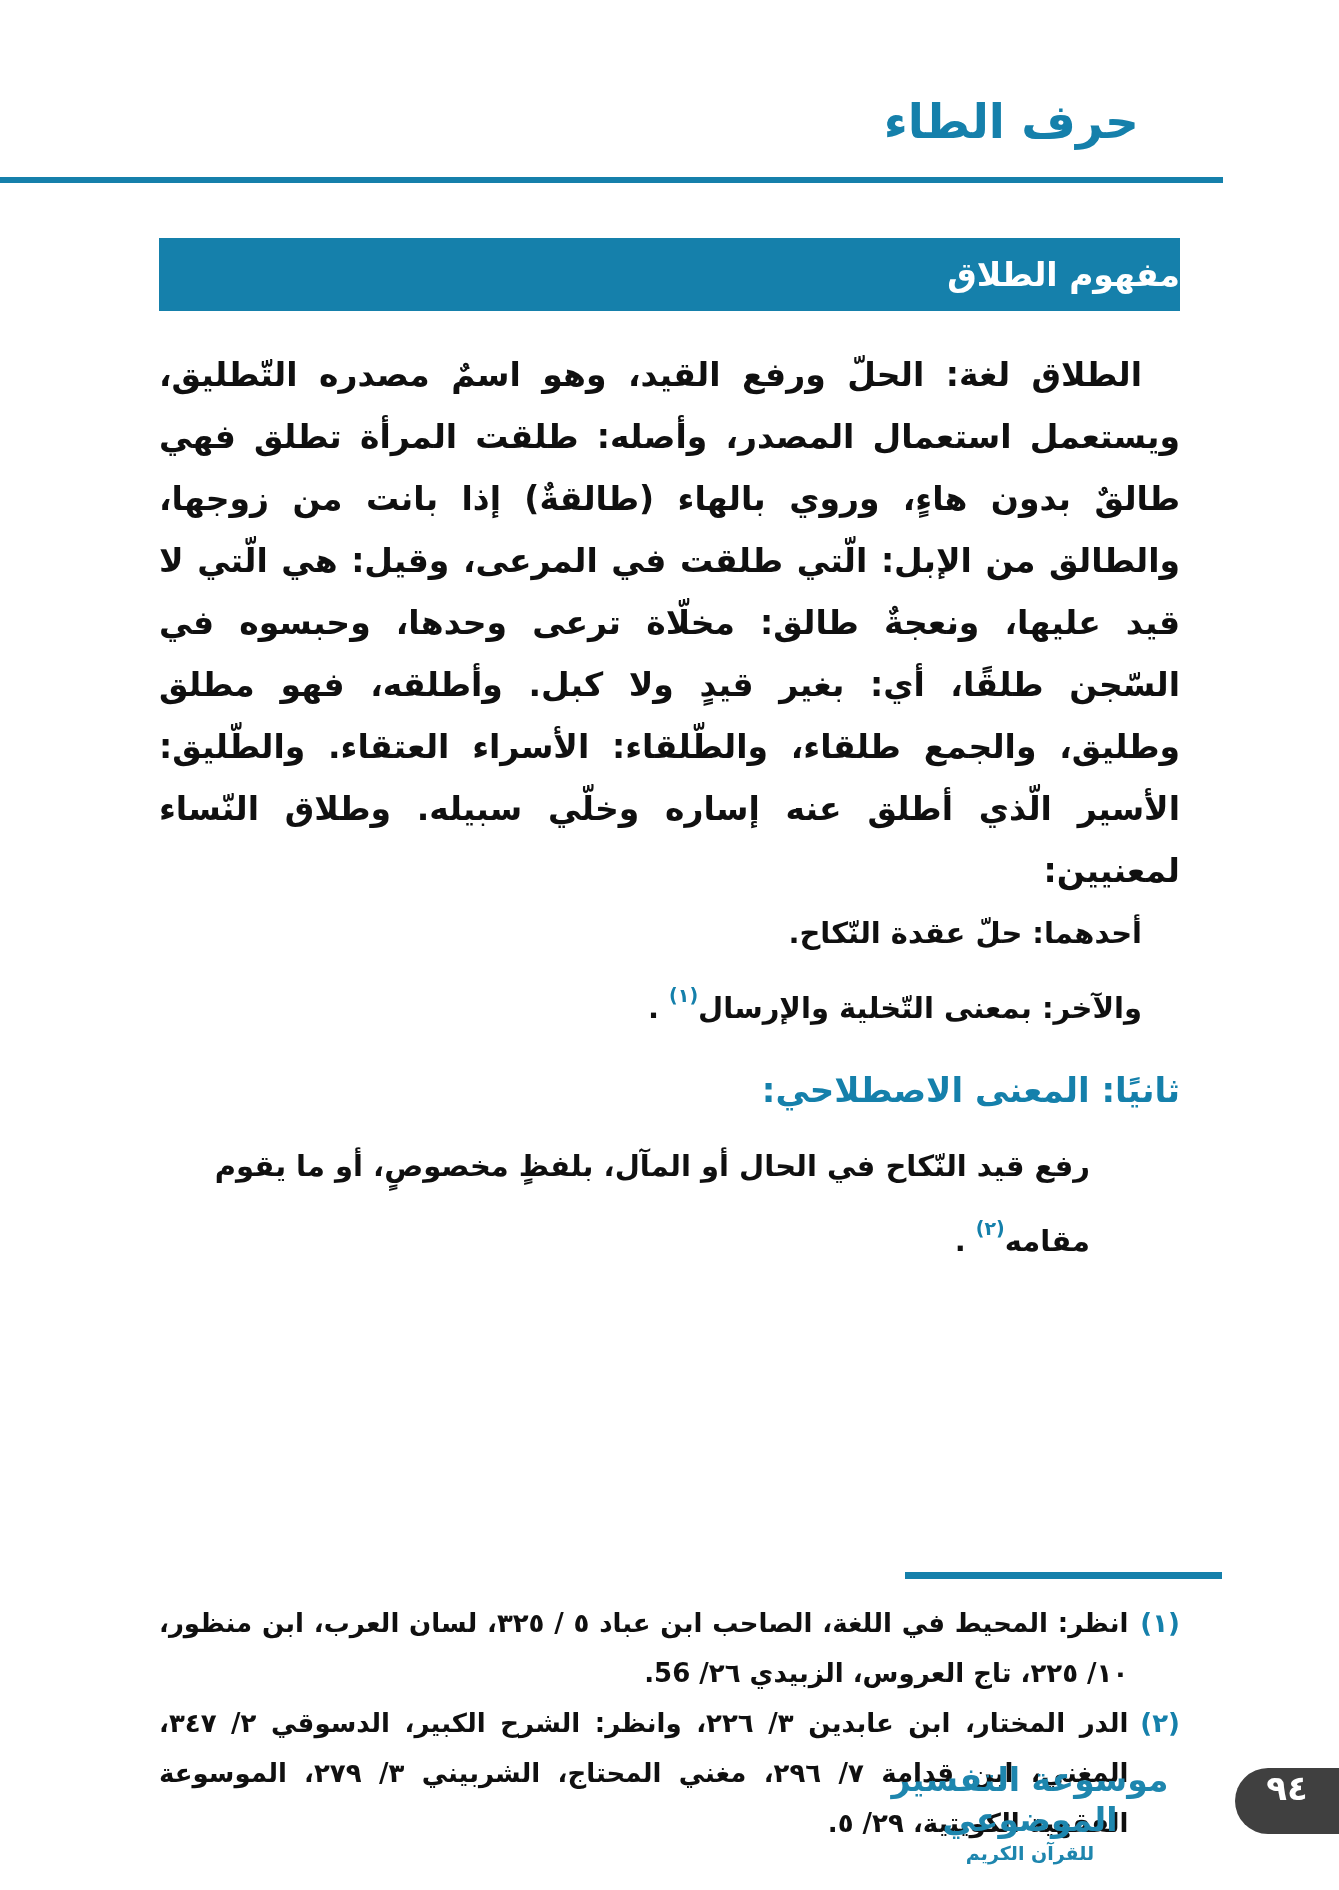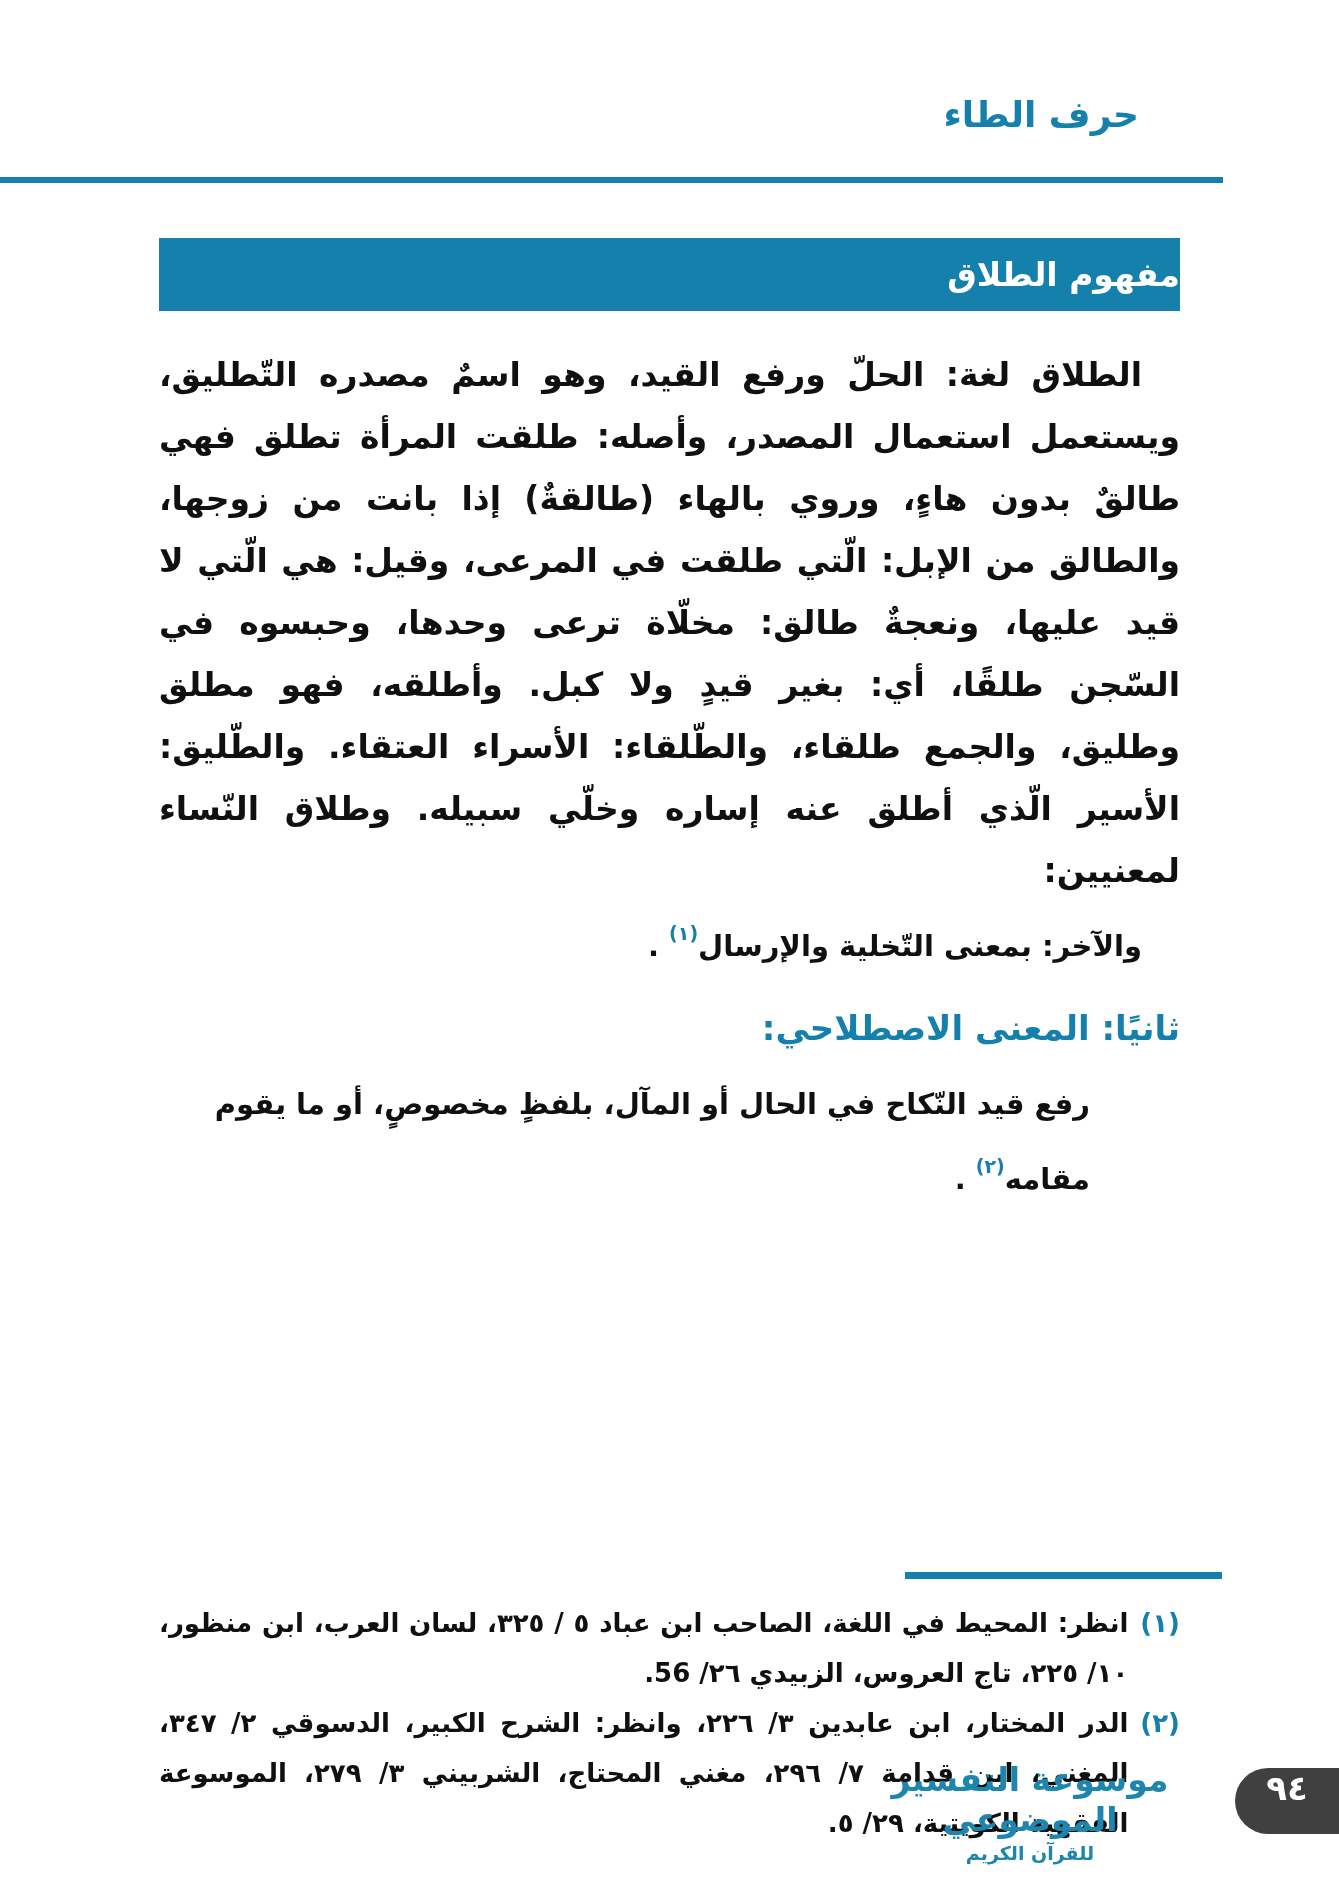--- a/index.html
+++ b/index.html
@@ -7,21 +7,21 @@
     position:relative;
     width:1339px;height:1890px;
     background:#ffffff;
     overflow:hidden;
     font-family:"DejaVu Sans", sans-serif;
     direction:rtl;
   }
   
   .chapter-header{
     position:absolute;top:94px;right:200px;
-    color:#1580ab;font-size:36px;font-weight:bold;
+    color:#1580ab;font-size:47px;font-weight:bold;
     letter-spacing:-2px;
   }
   .top-rule{
     position:absolute;top:177px;left:0;
     width:1223px;height:6px;background:#1580ab;
   }
   
   .title-bar{
     position:absolute;top:238px;left:159px;
     width:1021px;height:73px;background:#1580ab;
@@ -95,20 +95,21 @@
 
   <div class="title-bar">
     <span class="title-bar-text">مفهوم الطلاق</span>
   </div>
 
   <div class="content">
 
 
     <p class="body-par">الطلاق لغة: الحلّ ورفع القيد، وهو اسمٌ مصدره التّطليق، ويستعمل استعمال المصدر، وأصله: طلقت المرأة تطلق فهي طالقٌ بدون هاءٍ، وروي بالهاء (طالقةٌ) إذا بانت من زوجها، والطالق من الإبل: الّتي طلقت في المرعى، وقيل: هي الّتي لا قيد عليها، ونعجةٌ طالق: مخلّاة ترعى وحدها، وحبسوه في السّجن طلقًا، أي: بغير قيدٍ ولا كبل. وأطلقه، فهو مطلق وطليق، والجمع طلقاء، والطّلقاء: الأسراء العتقاء. والطّليق: الأسير الّذي أطلق عنه إساره وخلّي سبيله. وطلاق النّساء لمعنيين:</p>
 
+    <div class="meaning-line">أحدهما: حلّ عقدة النّكاح.</div>
 
     <div class="meaning-line">
       <span>والآخر: بمعنى التّخلية والإرسال</span><sup class="fn-ref">(١)</sup><span> .</span>
     </div>
 
     <h2 class="section-heading second">ثانيًا: المعنى الاصطلاحي:</h2>
 
 
     <div class="definition-line">
       <span>رفع قيد النّكاح في الحال أو المآل، بلفظٍ مخصوصٍ، أو ما يقوم مقامه</span><sup class="fn-ref">(٢)</sup><span> .</span>

